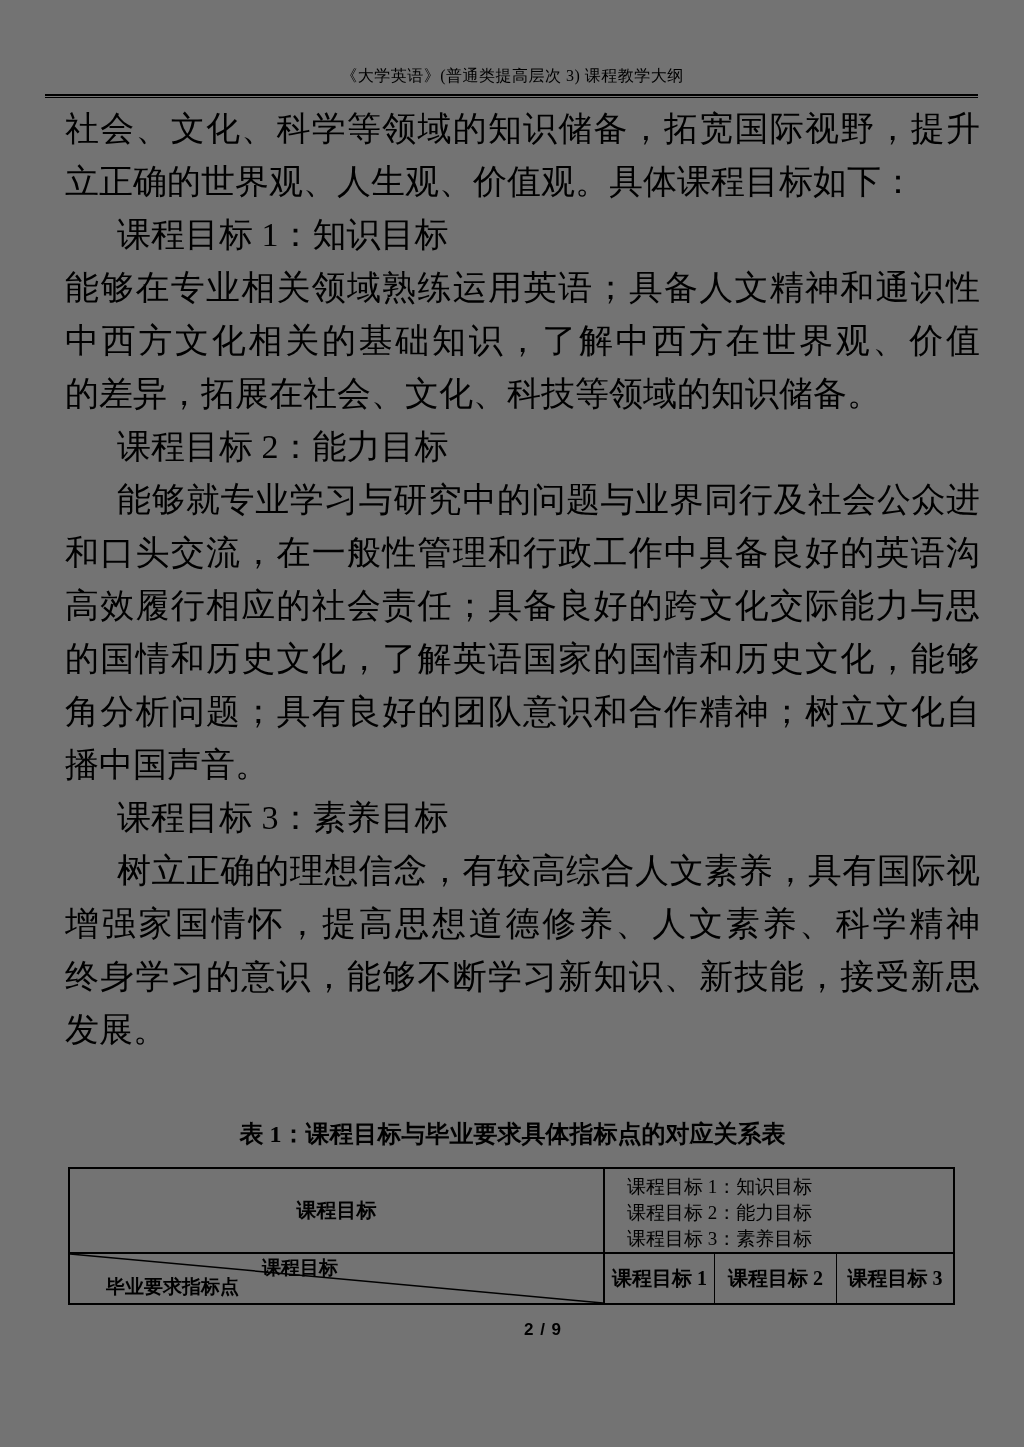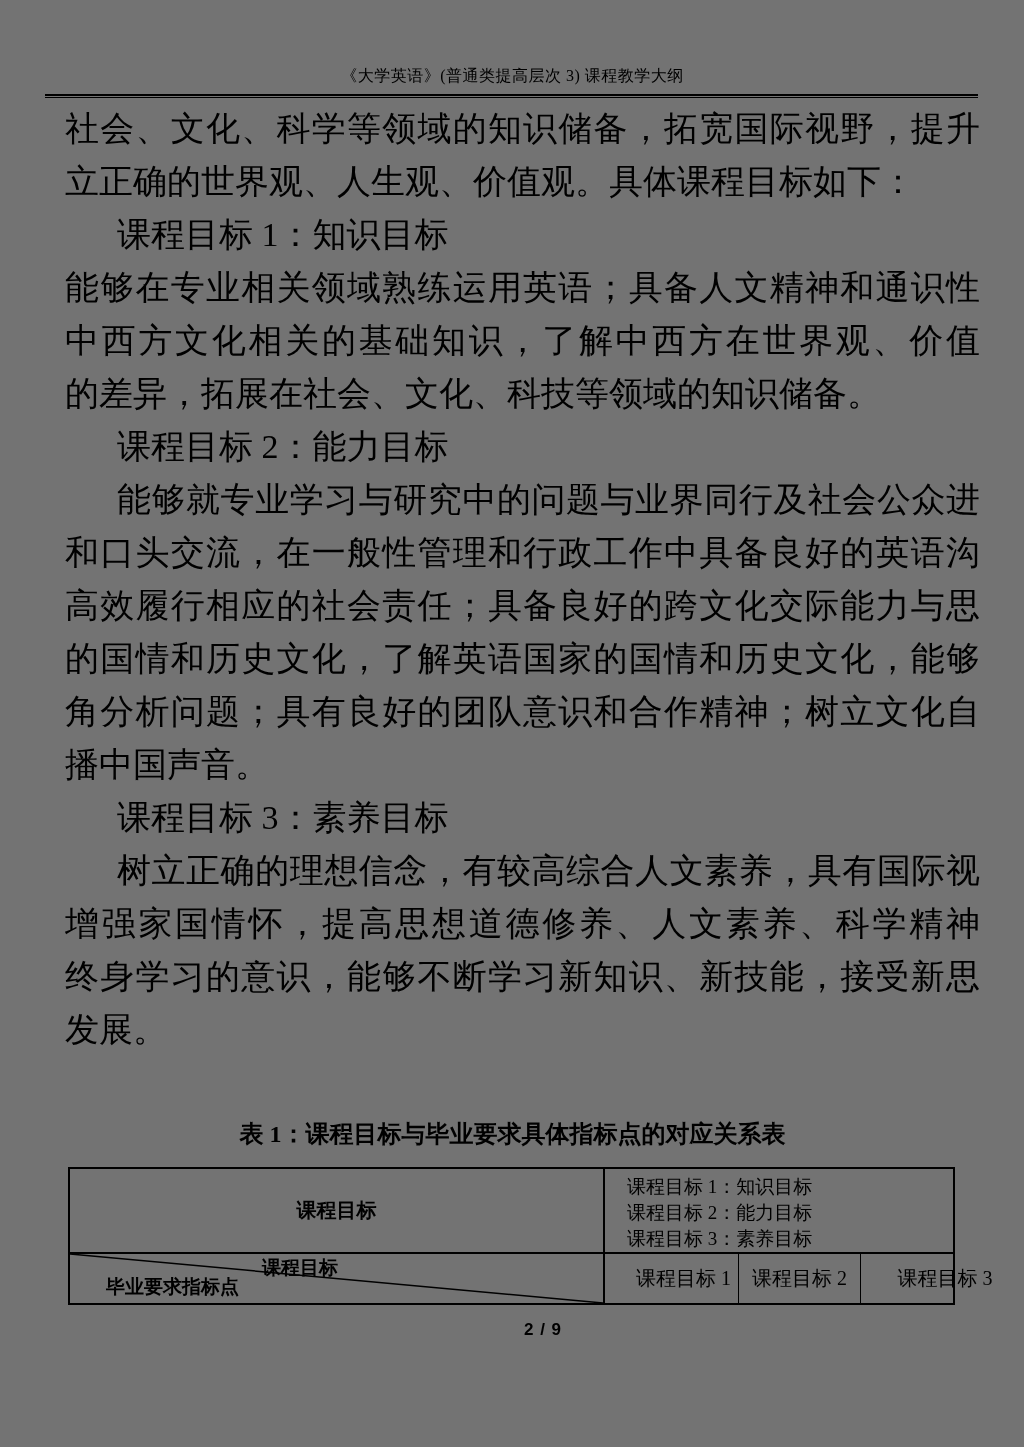--- a/index.html
+++ b/index.html
@@ -77,25 +77,25 @@
     text-align: center; font-weight: bold; font-size: 19px; white-space: nowrap;
   }
   .diag-bottom {
     position: absolute; bottom: 3px; left: 20px;
     font-weight: bold; font-size: 19px; white-space: nowrap; margin-left: 16px;
   }
 
   .col-h {
     top: 85px; height: 49px;
     display: flex; align-items: center; justify-content: center;
-    font-weight: normal; font-size: 20px; white-space: nowrap; margin-left: 24px;
+    font-weight: bold; font-size: 20px; white-space: nowrap;
   }
   .col-1 { left: 535px; width: 110px; border-right: 1.5px solid #000; }
   .col-2 { left: 645px; width: 122px; border-right: 1.5px solid #000; }
-  .col-3 { left: 793px; width: 116px; }
+  .col-3 { left: 767px; width: 116px; }
 
   
   .page-num {
     position: absolute; top: 1320px; left: 0; width: 100%;
     text-align: center;
     font-family: "Liberation Sans", "DejaVu Sans", sans-serif;
     font-size: 17px; font-weight: bold; letter-spacing: 1px; padding-left: 31px;
   }
 </style>
 </head>

